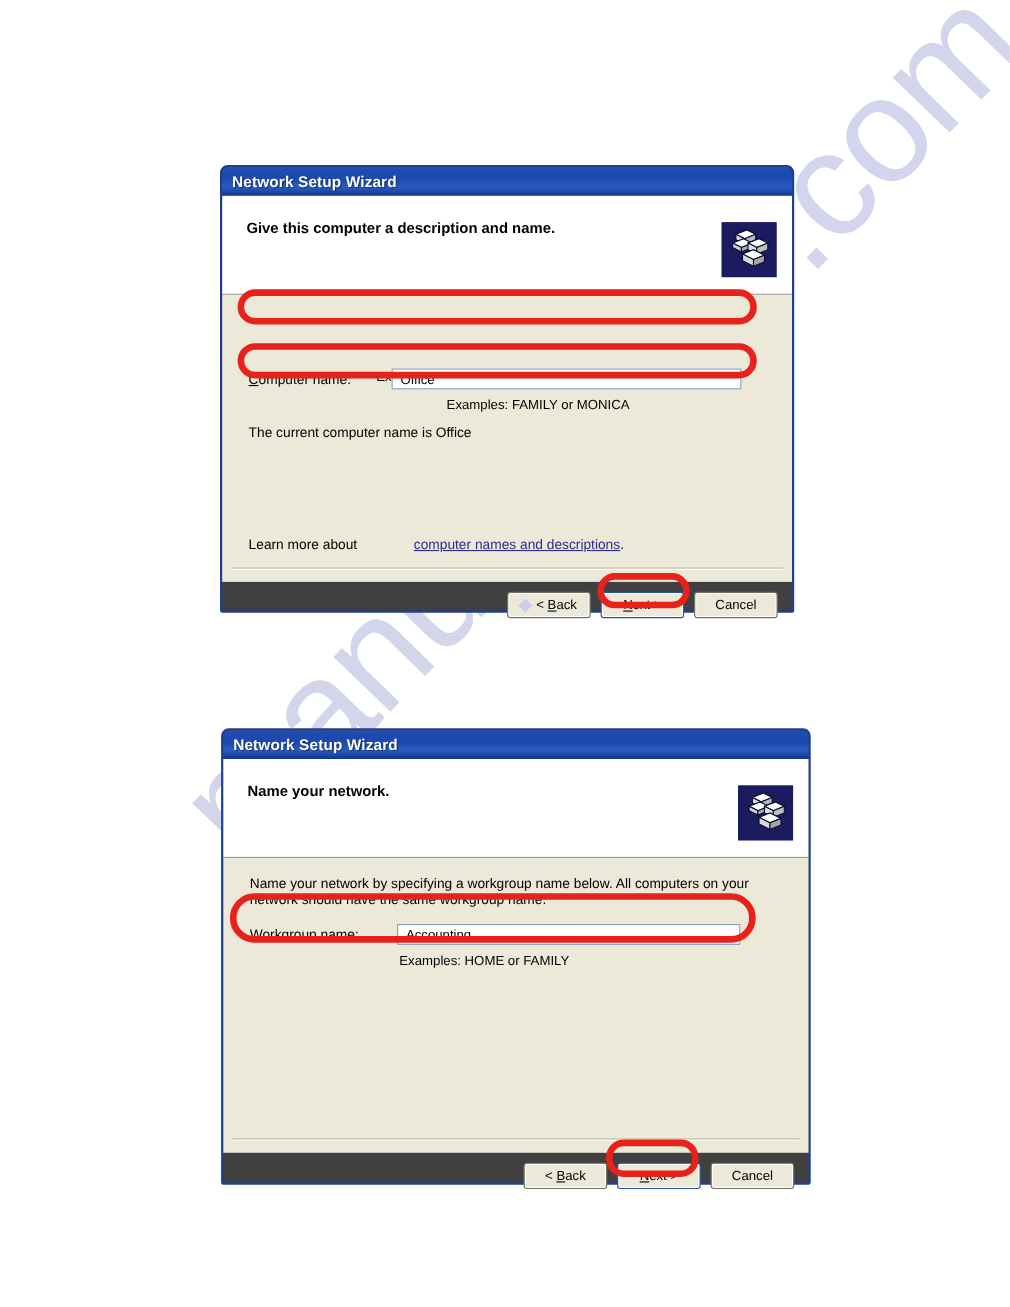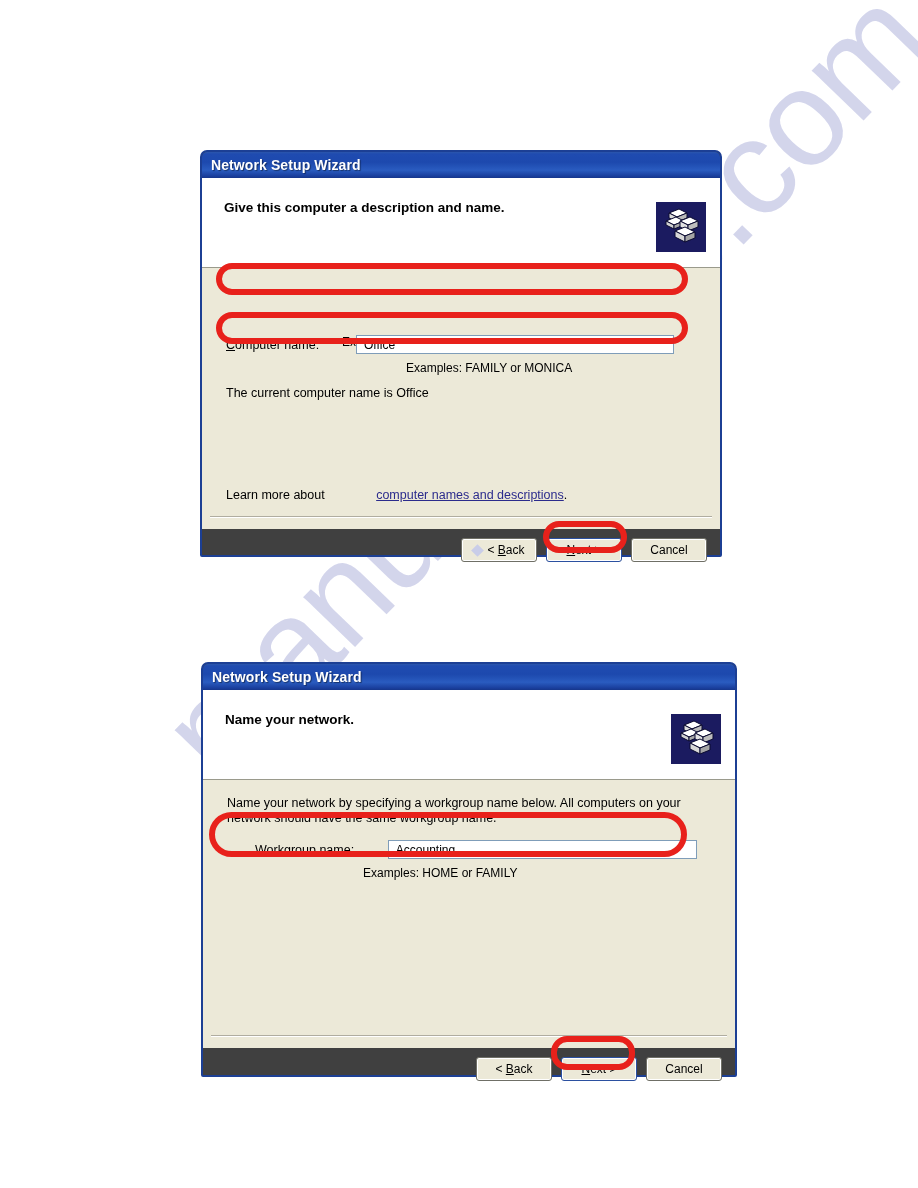--- a/index.html
+++ b/index.html
@@ -308,21 +308,21 @@
         </g>
       </svg>
     </div>
   </div>
 
   <div class="body-area" style="height:268px; position:relative;">
 
     <div class="body-text" style="position:absolute; left:24px; top:16px; width:466px;">Name your network by specifying a workgroup name below. All computers on your network should have the same workgroup name.</div>
 
     <div class="field-row" style="position:absolute; left:24px; top:60px; width:470px;">
-      <div class="field-label" style="width:134px;margin-left:28px;">
+      <div class="field-label" style="width:134px;">
         <span><u>W</u>orkgroup name:</span>
       </div>
       <div class="xpinput" style="width:312px;">
         <span>Accounting</span>
       </div>
     </div>
     <div class="example-text" style="position:absolute; left:160px; top:86px;">Examples: HOME or FAMILY</div>
 
     <div class="footer-sep" style="position:absolute; left:4px; right:4px; top:255px;"></div>
   </div>

